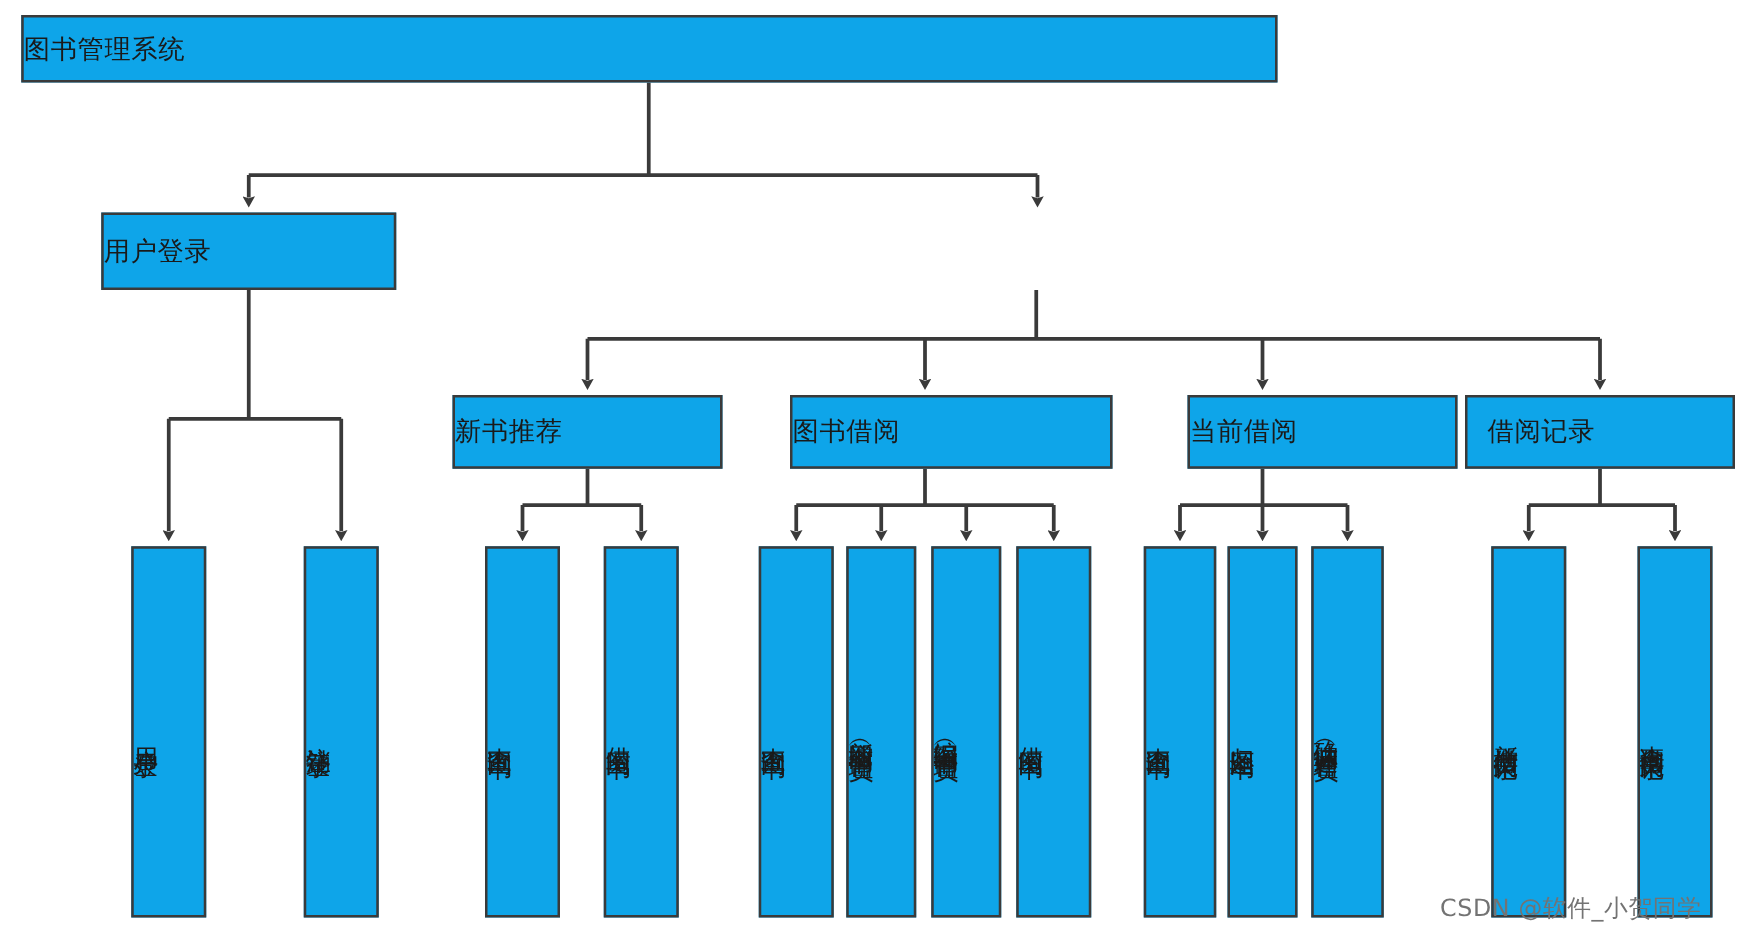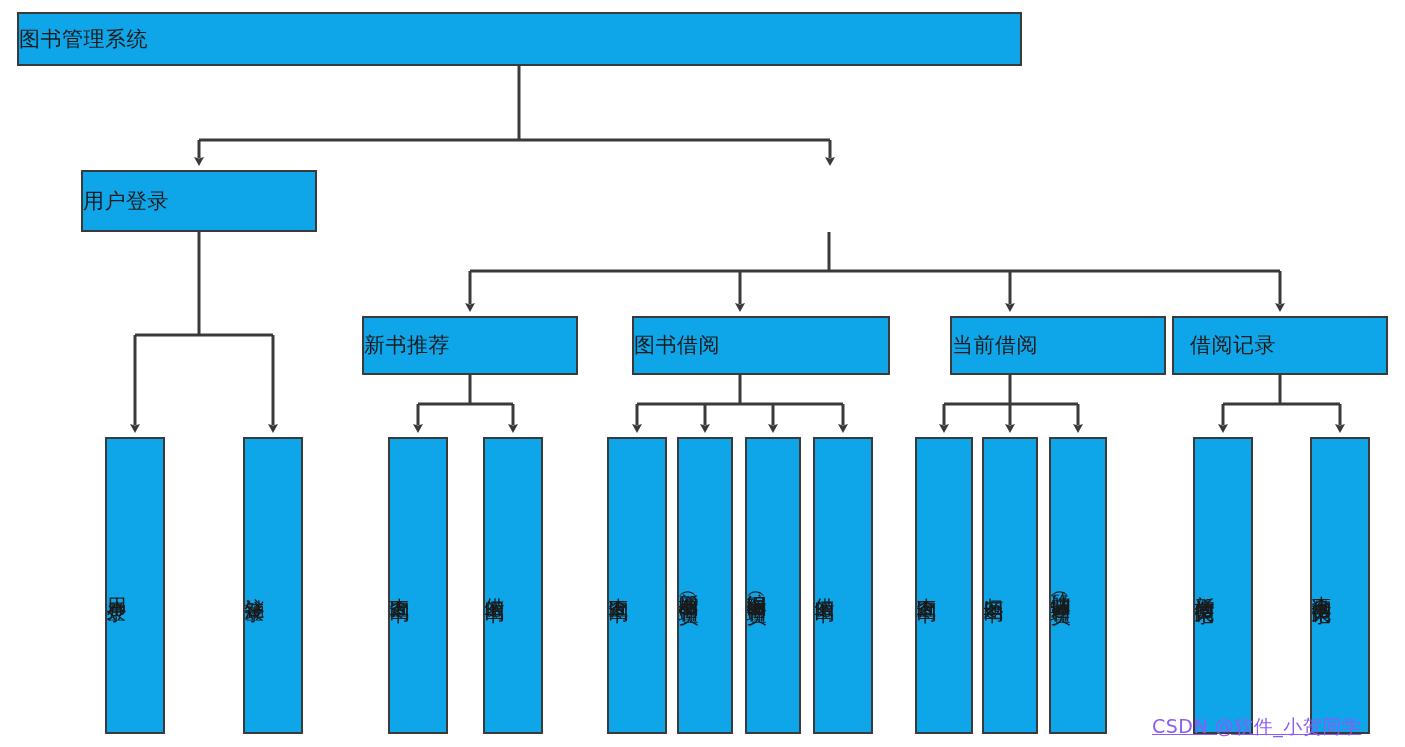--- a/index.html
+++ b/index.html
@@ -170,15 +170,15 @@
   <div class="node-box vertical" style="left: 1049px; top: 437px; width: 58px; height: 297px; border-color: rgb(58, 58, 58);">
     <span class="node-label" style="color: rgb(26, 26, 26);">确认归还（管理员）</span>
   </div>
   <div class="node-box vertical" style="left: 1193px; top: 437px; width: 60px; height: 297px; border-color: rgb(58, 58, 58);">
     <span class="node-label" style="color: rgb(26, 26, 26);">新增借阅记录</span>
   </div>
   <div class="node-box vertical" style="left: 1310px; top: 437px; width: 60px; height: 297px; border-color: rgb(58, 58, 58);">
     <span class="node-label" style="color: rgb(26, 26, 26);">查询借阅记录</span>
   </div>
 
-  <div class="watermark" style="left: 1152px; top: 714px; color: #8b5cf6; text-decoration: underline;">CSDN @软件_小贺同学</div>
+  <div class="watermark" style="left: 1152px; top: 714px; color: #737373;">CSDN @软件_小贺同学</div>
 
 </div>
 
 </body></html>

